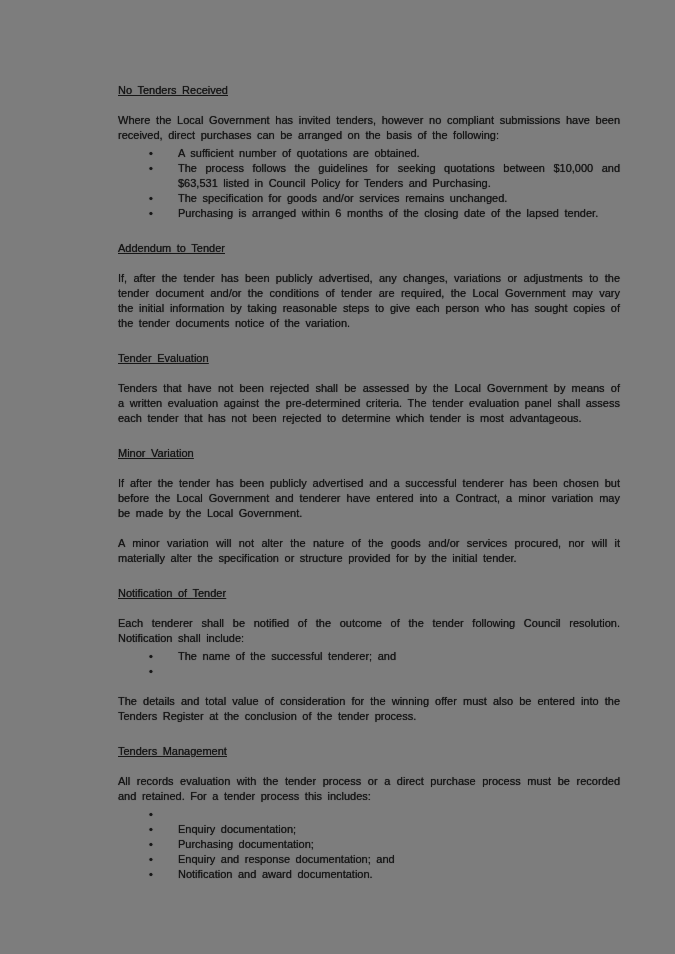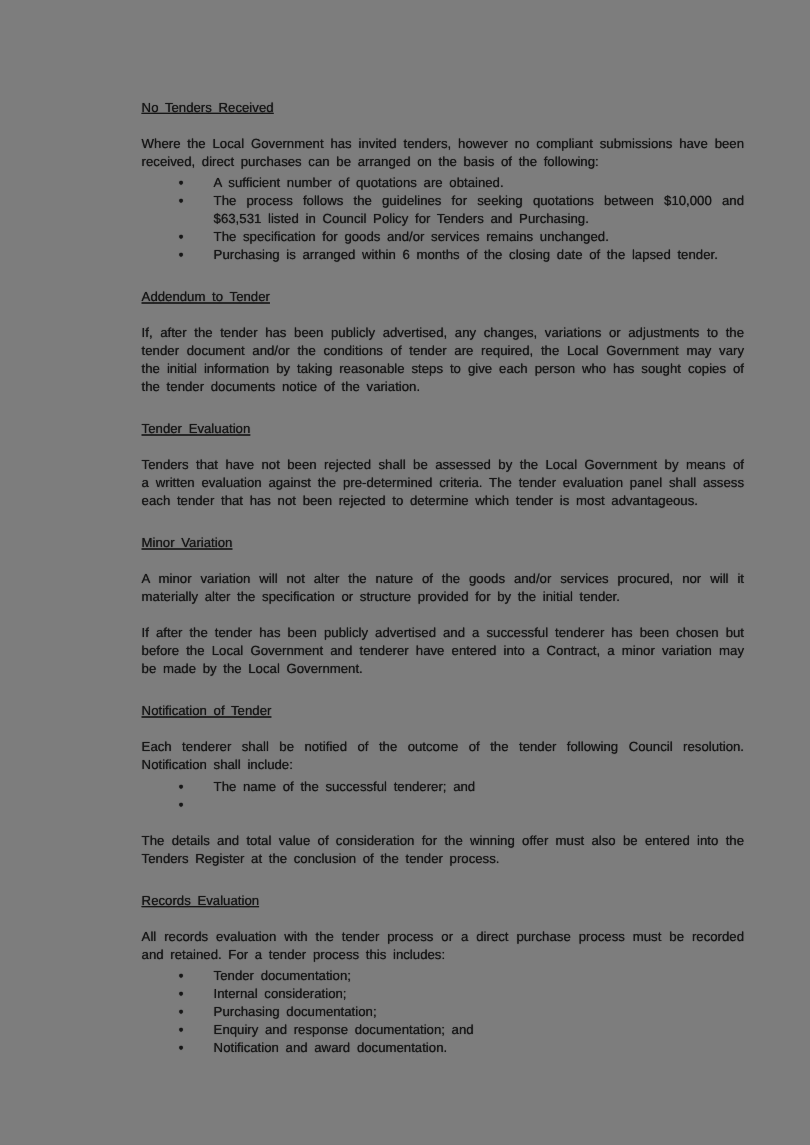--- a/index.html
+++ b/index.html
@@ -93,50 +93,49 @@
       <p class="para">If, after the tender has been publicly advertised, any changes, variations or adjustments to the tender document and/or the conditions of tender are required, the Local Government may vary the initial information by taking reasonable steps to give each person who has sought copies of the tender documents notice of the variation.</p>
     </div>
 
     <div class="section">
       <h2 class="section-heading">Tender Evaluation</h2>
       <p class="para">Tenders that have not been rejected shall be assessed by the Local Government by means of a written evaluation against the pre-determined criteria. The tender evaluation panel shall assess each tender that has not been rejected to determine which tender is most advantageous.</p>
     </div>
 
     <div class="section">
       <h2 class="section-heading">Minor Variation</h2>
+      <p class="para">If after the tender has been publicly advertised and a successful tenderer has been chosen but before the Local Government and tenderer have entered into a Contract, a minor variation may be made by the Local Government.</p>
       <p class="para">A minor variation will not alter the nature of the goods and/or services procured, nor will it materially alter the specification or structure provided for by the initial tender.</p>
-      <p class="para">If after the tender has been publicly advertised and a successful tenderer has been chosen but before the Local Government and tenderer have entered into a Contract, a minor variation may be made by the Local Government.</p>
     </div>
 
     <div class="section">
       <h2 class="section-heading">Notification of Tender</h2>
       <p class="para">Each tenderer shall be notified of the outcome of the tender following Council resolution. Notification shall include:</p>
       <ul class="bullet-list">
         <li class="bullet-item">
           <span class="bullet-marker">•</span>
           <span class="bullet-text">The name of the successful tenderer; and</span>
         </li>
         <li class="bullet-item">
           <span class="bullet-marker">•</span>
         </li>
       </ul>
       <p class="para">The details and total value of consideration for the winning offer must also be entered into the Tenders Register at the conclusion of the tender process.</p>
     </div>
 
     <div class="section">
-      <h2 class="section-heading">Records Evaluation</h2>
+      <h2 class="section-heading">Tenders Management</h2>
       <p class="para">All records evaluation with the tender process or a direct purchase process must be recorded and retained. For a tender process this includes:</p>
       <ul class="bullet-list">
         <li class="bullet-item">
           <span class="bullet-marker">•</span>
-          <span class="bullet-text">Tender documentation;</span>
         </li>
         <li class="bullet-item">
           <span class="bullet-marker">•</span>
-          <span class="bullet-text">Internal consideration;</span>
+          <span class="bullet-text">Enquiry documentation;</span>
         </li>
         <li class="bullet-item">
           <span class="bullet-marker">•</span>
           <span class="bullet-text">Purchasing documentation;</span>
         </li>
         <li class="bullet-item">
           <span class="bullet-marker">•</span>
           <span class="bullet-text">Enquiry and response documentation; and</span>
         </li>
         <li class="bullet-item">

